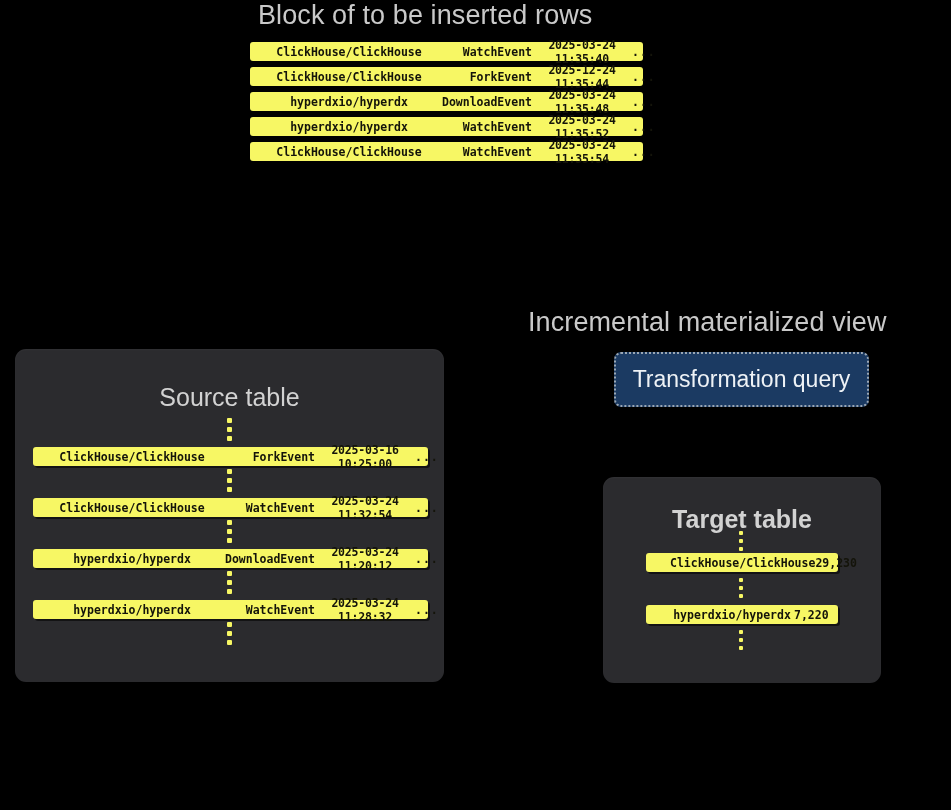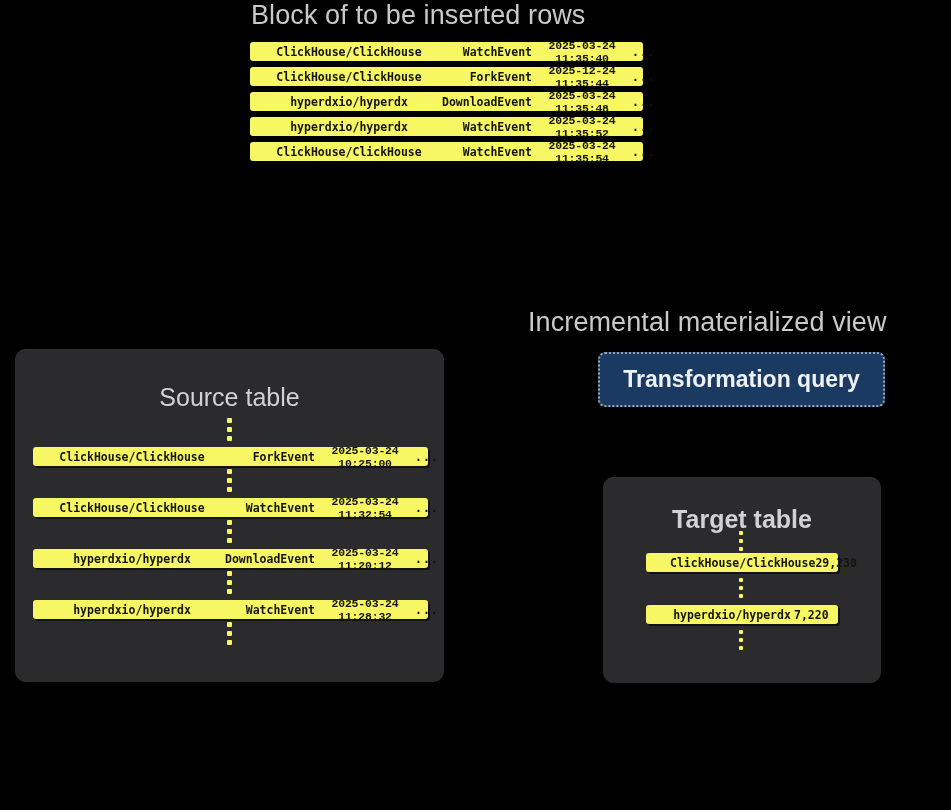--- a/index.html
+++ b/index.html
@@ -38,21 +38,21 @@
     align-items: center;
     font-family: "DejaVu Sans Mono", monospace;
     font-size: 11.5px;
     font-weight: 700;
     color: #14140a;
     box-sizing: border-box;
     padding: 0 24px;
   }
   .pill .c-repo   { flex: 0 0 150px; text-align: center; }
   .pill .c-event  { flex: 0 0 108px; text-align: right; }
-  .pill .c-ts     { flex: 0 0 100px; text-align: center; letter-spacing: -0.2px; font-family: Liberation Mono, monospace;}
+  .pill .c-ts     { flex: 0 0 100px; text-align: center; letter-spacing: -0.2px;}
   .pill .c-ell    { flex: 1 1 auto;  text-align: center; letter-spacing: 1px; }
 
   
   .pill.pill-agg .c-repo { flex: 0 0 124px; text-align: center; }
   .pill.pill-agg .c-cnt  { flex: 1 1 auto; text-align: right; padding-right: 4px; }
 
   
   .panel {
     position: absolute;
     background: #2b2b2e;
@@ -98,21 +98,21 @@
     justify-content: center;
     color: #eef2f6;
     font-size: 23px;
     white-space: nowrap;
     box-sizing: border-box;
   }
 </style>
 </head>
 <body>
 
-<div class="heading" style="left:251px; top:2px;">Block of to be inserted rows</div>
+<div class="heading" style="left:258px; top:2px;">Block of to be inserted rows</div>
 
 <div class="pill" style="left:250px; top:42px; width:393px;">
   <span class="c-repo">ClickHouse/ClickHouse</span>
   <span class="c-event">WatchEvent</span>
   <span class="c-ts">2025-03-24 11:35:40</span>
   <span class="c-ell">...</span>
 </div>
 <div class="pill" style="left:250px; top:67px; width:393px;">
   <span class="c-repo">ClickHouse/ClickHouse</span>
   <span class="c-event">ForkEvent</span>
@@ -144,21 +144,21 @@
 
 <div class="vdots" style="left:227px; top:418px;">
     <i></i>
     <i></i>
     <i></i>
   </div>
 
 <div class="pill" style="left:33px; top:447px; width:395px;">
   <span class="c-repo">ClickHouse/ClickHouse</span>
   <span class="c-event">ForkEvent</span>
-  <span class="c-ts">2025-03-24 10:25:00</span>
+  <span class="c-ts">2025-03-16 10:25:00</span>
   <span class="c-ell">...</span>
 </div>
 
 <div class="vdots" style="left:227px; top:469px;">
     <i></i>
     <i></i>
     <i></i>
   </div>
 
 <div class="pill" style="left:33px; top:498px; width:395px;">
@@ -195,21 +195,21 @@
 </div>
 
 <div class="vdots" style="left:227px; top:622px;">
     <i></i>
     <i></i>
     <i></i>
   </div>
 
 <div class="heading" style="left:501px; top:309px;margin-left:27px;">Incremental materialized view</div>
 
-<div class="query-box" style="left:598px; top:352px; width:287px; height:55px;font-weight:bold;">
+<div class="query-box" style="left:614px; top:352px; width:255px; height:55px;">
   <span>Transformation query</span>
 </div>
 
 <div class="panel" style="left:603px; top:477px; width:278px; height:206px;"></div>
 
 <div class="panel-title" style="left:603px; top:491px; width:278px;font-weight:bold;">Target table</div>
 
 <div class="vdots small" style="left:739px; top:531px;">
     <i></i>
     <i></i>

